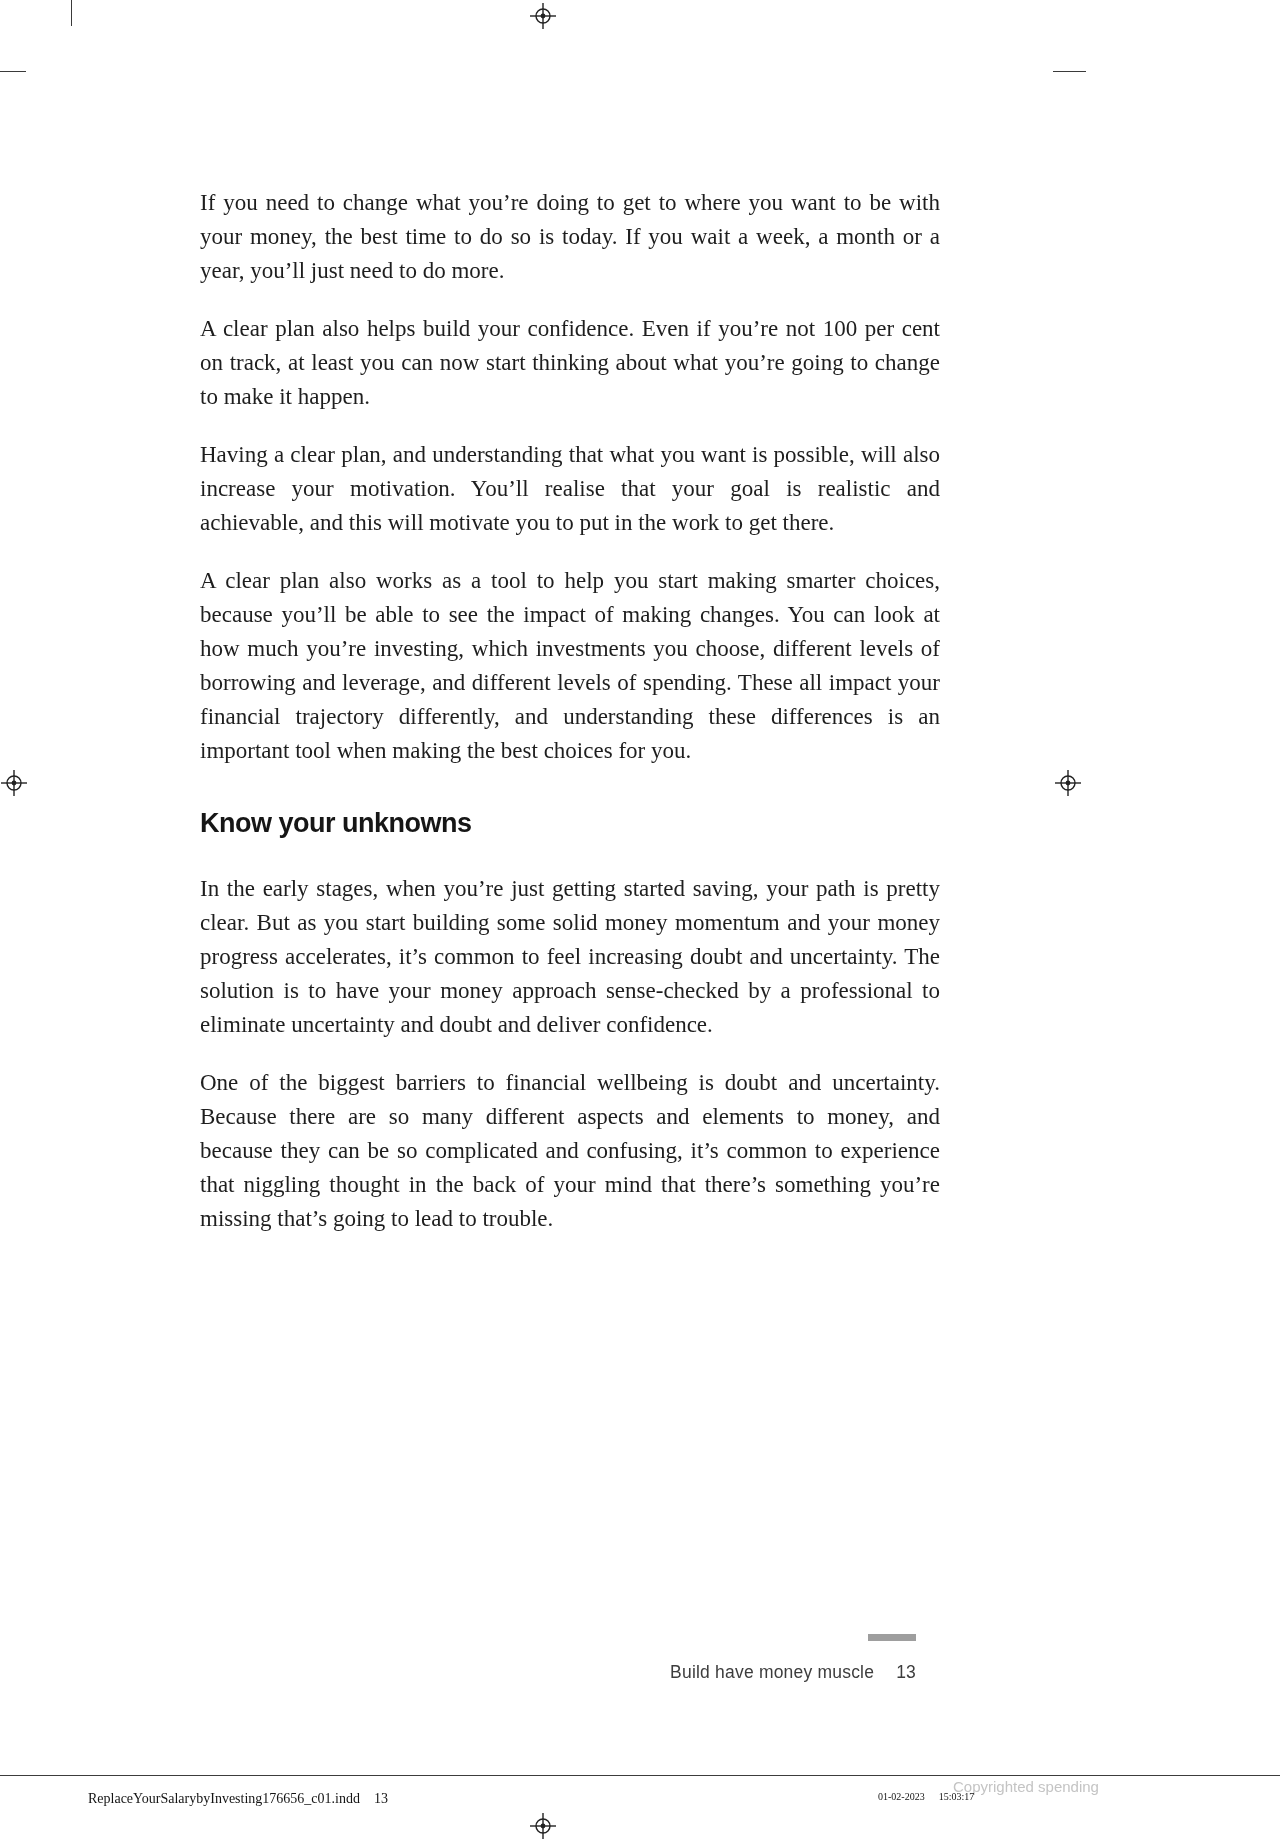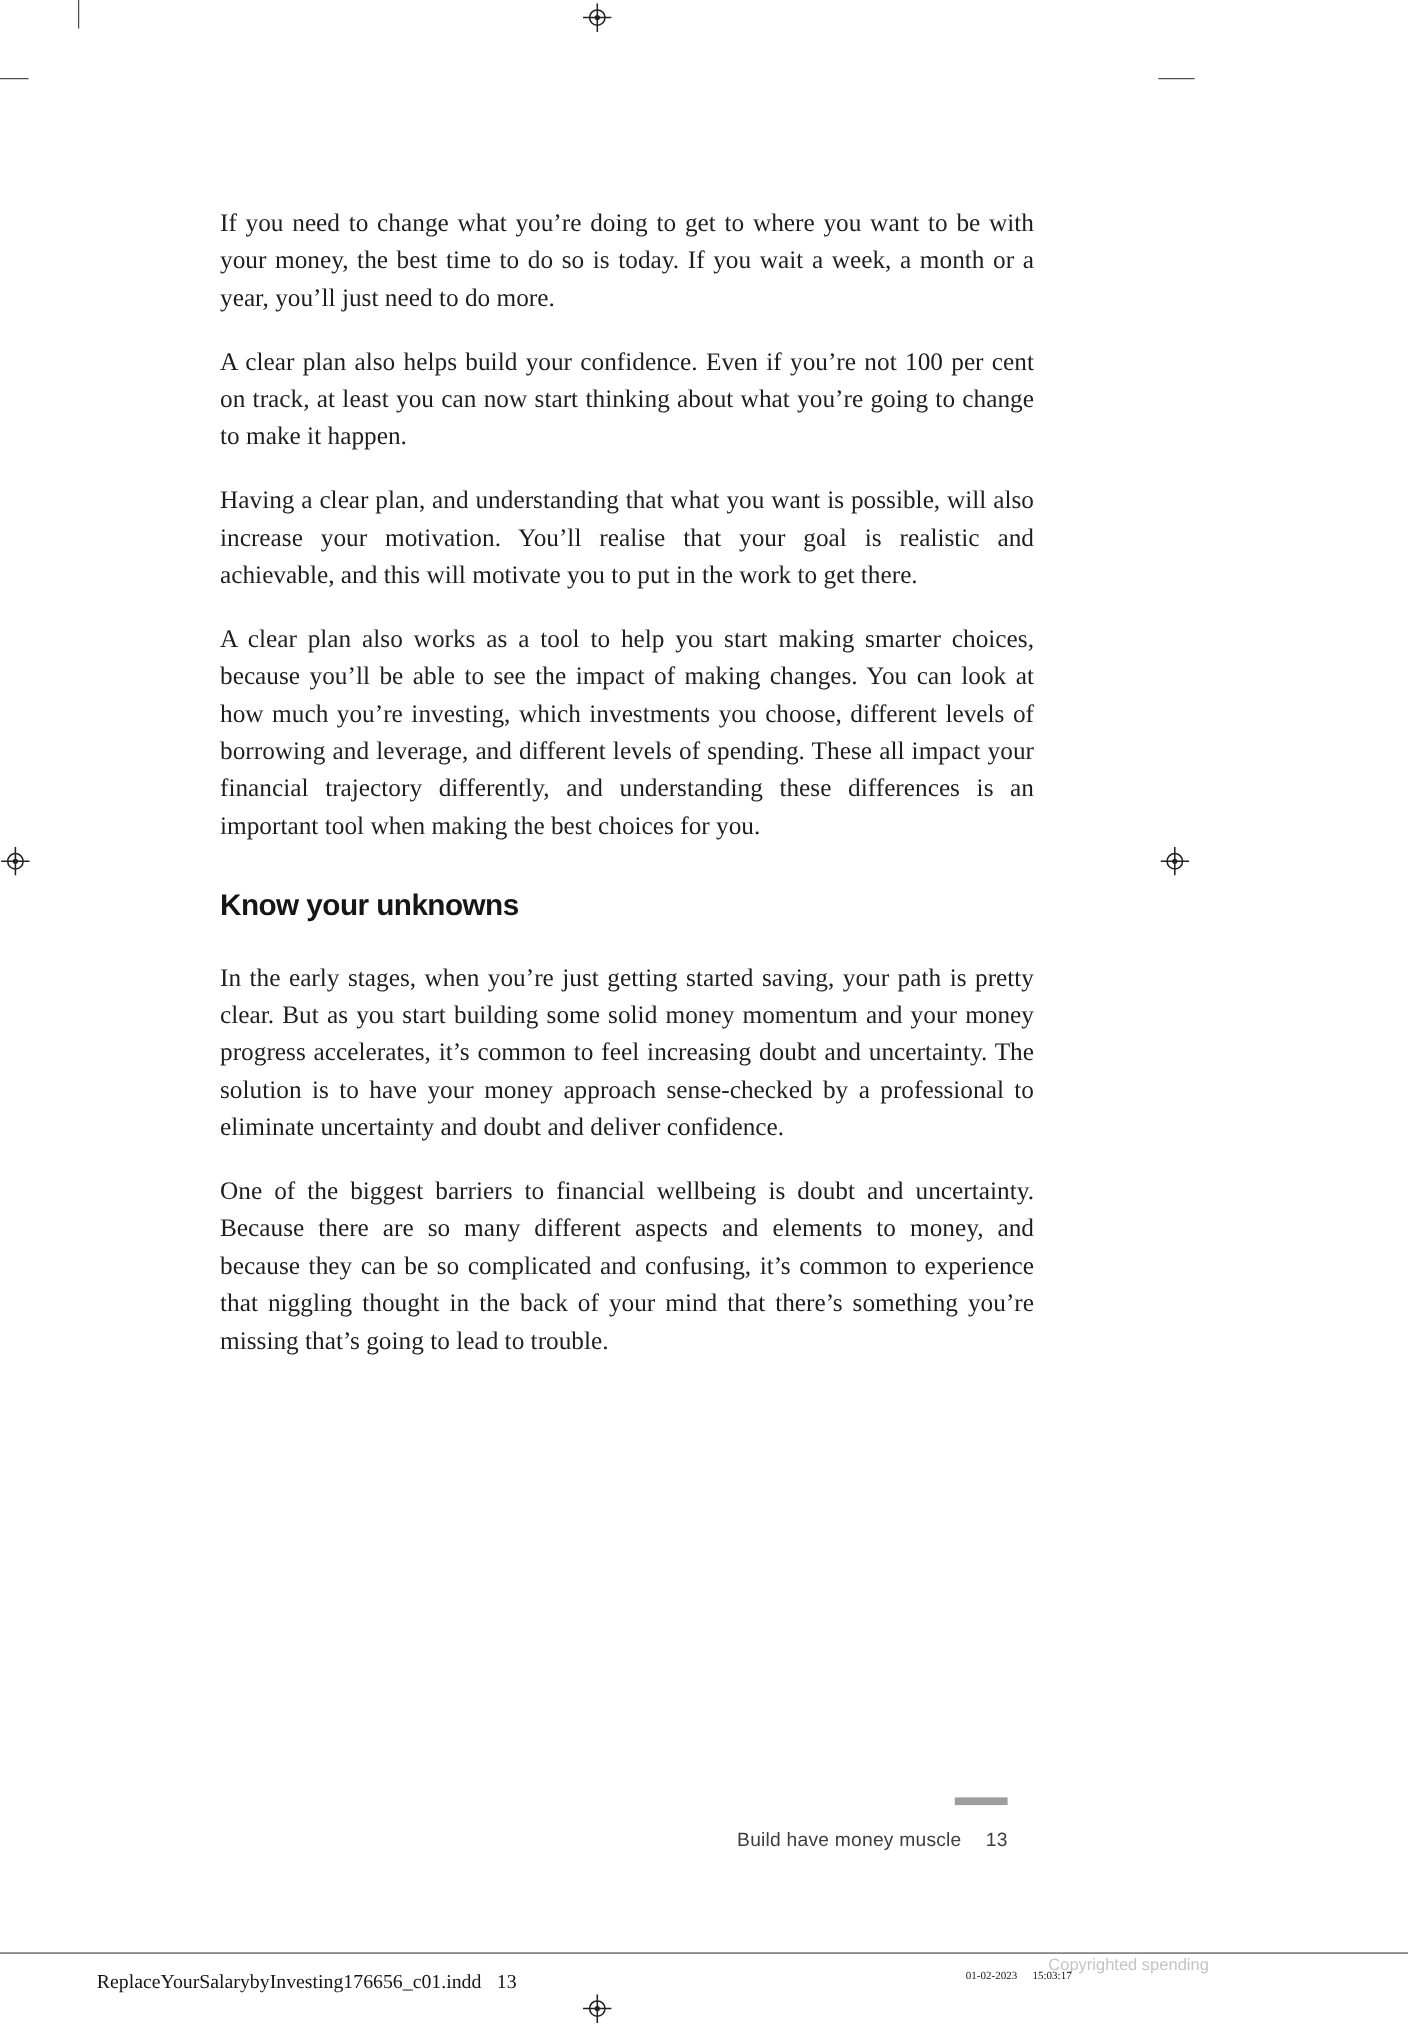--- a/index.html
+++ b/index.html
@@ -94,21 +94,21 @@
     top: 1775px;
     width: 1280px;
     height: 1px;
     background: #3c3c3c;
   }
   .imprint-left {
     position: absolute;
     left: 88px;
     top: 1791px;
     font-family: "Liberation Serif", serif;
-    font-size: 18px;
+    font-size: 14px;
     color: #141414;
     white-space: nowrap;
   }
   .imprint-left .gap,
   .imprint-right .gap {
     margin-left: 14px;
   }
   .imprint-right {
     position: absolute;
     left: 878px;

